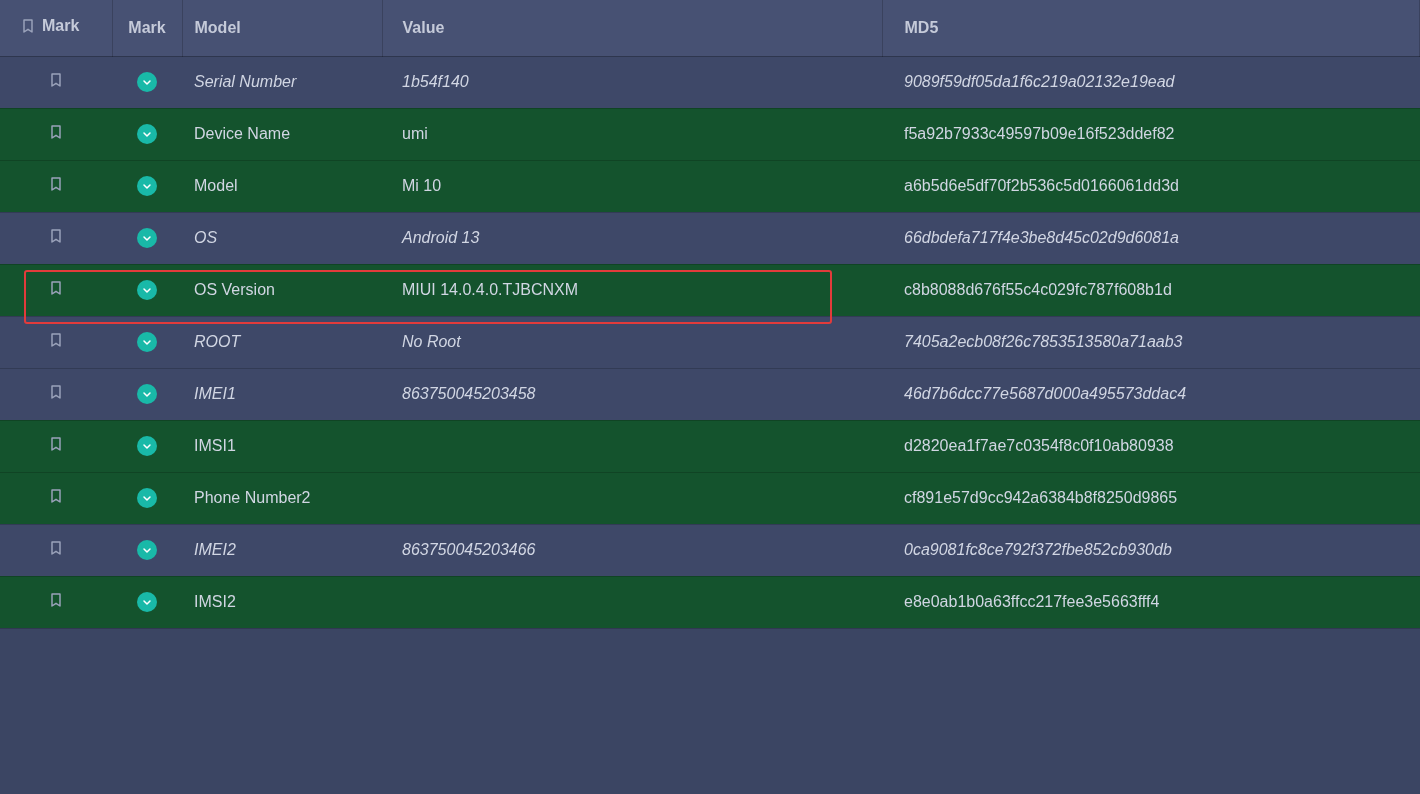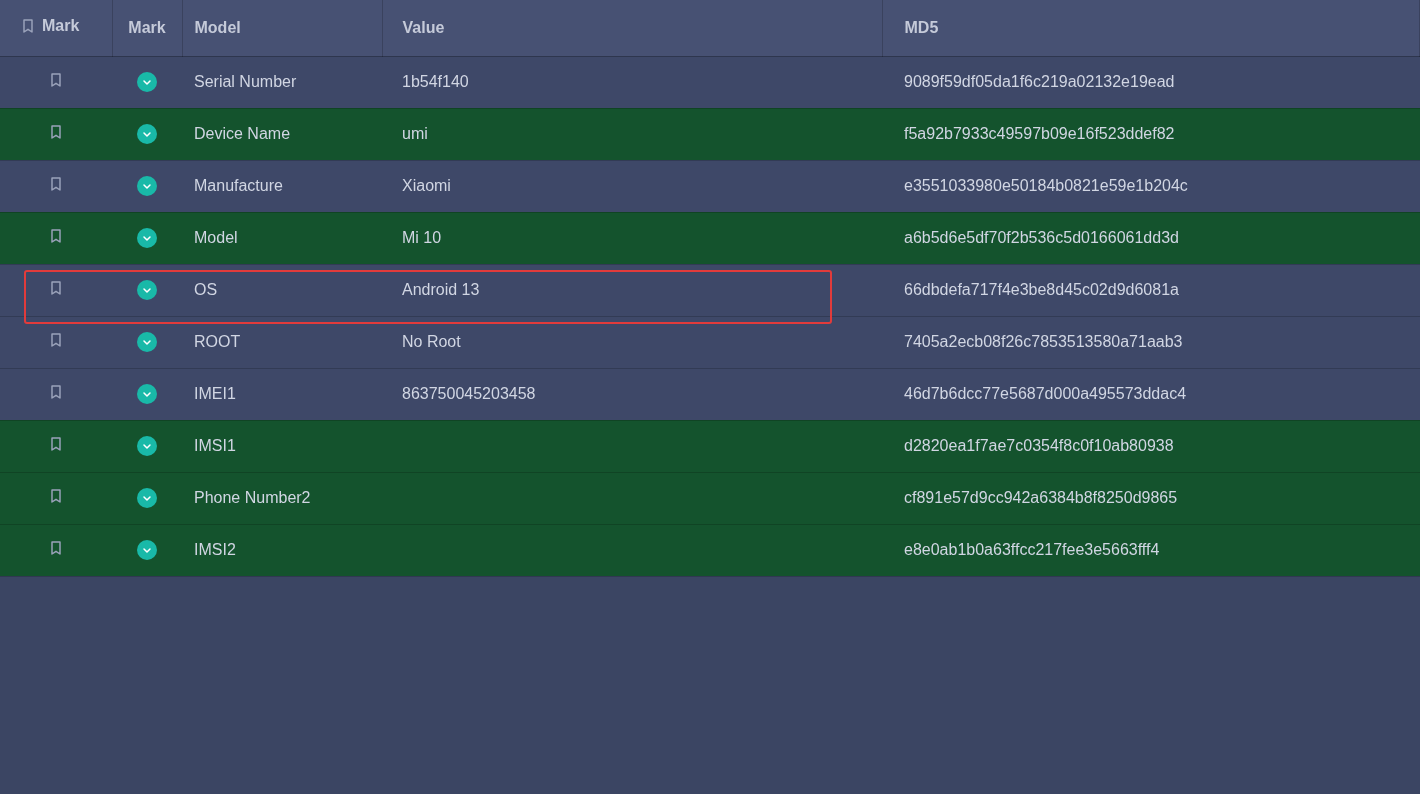--- a/index.html
+++ b/index.html
@@ -30,21 +30,21 @@
     }
     .col-mark   { width: 112px; padding-left: 20px; }
     .col-data   { width: 70px; text-align: center; }
     .col-name   { width: 200px; padding-left: 12px; }
     .col-value  { width: 500px; padding-left: 20px; }
     .col-md5    { padding-left: 22px; }
     .row {
       height: 52px;
       border-bottom: 1px solid rgba(0,0,0,0.18);
     }
-    .row.even { background: #3e4868; }
+    .row.even { background: #3e4868; font-style: italic; }
     .row.odd  { background: #14532d; }
     .td {
       vertical-align: middle;
       padding: 0 8px;
       color: #d1d6e3;
       font-size: 16px;
       white-space: nowrap;
     }
     .td.col-mark { text-align: center; }
     .td.col-data { text-align: center; }
@@ -135,33 +135,20 @@
             </svg></span></td>
         <td class="td col-data"><span class="data-badge">
             <svg viewBox="0 0 24 24" fill="none" stroke="currentColor" stroke-width="3" stroke-linecap="round" stroke-linejoin="round">
               <polyline points="6 10 12 16 18 10"></polyline>
             </svg>
           </span></td>
         <td class="td col-name">Device Name</td>
         <td class="td col-value">umi</td>
         <td class="td col-md5">f5a92b7933c49597b09e16f523ddef82</td>
       </tr>
-      <tr class="row even">
-        <td class="td col-mark"><span class="bookmark-icon"><svg viewBox="0 0 24 24" fill="none" stroke="currentColor" stroke-width="2.2" stroke-linecap="round" stroke-linejoin="round">
-              <path d="M6 3h12v18l-6-4-6 4V3z"></path>
-            </svg></span></td>
-        <td class="td col-data"><span class="data-badge">
-            <svg viewBox="0 0 24 24" fill="none" stroke="currentColor" stroke-width="3" stroke-linecap="round" stroke-linejoin="round">
-              <polyline points="6 10 12 16 18 10"></polyline>
-            </svg>
-          </span></td>
-        <td class="td col-name">Manufacture</td>
-        <td class="td col-value">Xiaomi</td>
-        <td class="td col-md5">e3551033980e50184b0821e59e1b204c</td>
-      </tr>
       <tr class="row odd">
         <td class="td col-mark"><span class="bookmark-icon"><svg viewBox="0 0 24 24" fill="none" stroke="currentColor" stroke-width="2.2" stroke-linecap="round" stroke-linejoin="round">
               <path d="M6 3h12v18l-6-4-6 4V3z"></path>
             </svg></span></td>
         <td class="td col-data"><span class="data-badge">
             <svg viewBox="0 0 24 24" fill="none" stroke="currentColor" stroke-width="3" stroke-linecap="round" stroke-linejoin="round">
               <polyline points="6 10 12 16 18 10"></polyline>
             </svg>
           </span></td>
         <td class="td col-name">Model</td>
@@ -174,20 +161,33 @@
             </svg></span></td>
         <td class="td col-data"><span class="data-badge">
             <svg viewBox="0 0 24 24" fill="none" stroke="currentColor" stroke-width="3" stroke-linecap="round" stroke-linejoin="round">
               <polyline points="6 10 12 16 18 10"></polyline>
             </svg>
           </span></td>
         <td class="td col-name">OS</td>
         <td class="td col-value">Android 13</td>
         <td class="td col-md5">66dbdefa717f4e3be8d45c02d9d6081a</td>
       </tr>
+      <tr class="row odd">
+        <td class="td col-mark"><span class="bookmark-icon"><svg viewBox="0 0 24 24" fill="none" stroke="currentColor" stroke-width="2.2" stroke-linecap="round" stroke-linejoin="round">
+              <path d="M6 3h12v18l-6-4-6 4V3z"></path>
+            </svg></span></td>
+        <td class="td col-data"><span class="data-badge">
+            <svg viewBox="0 0 24 24" fill="none" stroke="currentColor" stroke-width="3" stroke-linecap="round" stroke-linejoin="round">
+              <polyline points="6 10 12 16 18 10"></polyline>
+            </svg>
+          </span></td>
+        <td class="td col-name">OS Version</td>
+        <td class="td col-value">MIUI 14.0.4.0.TJBCNXM</td>
+        <td class="td col-md5">c8b8088d676f55c4c029fc787f608b1d</td>
+      </tr>
       <tr class="row even">
         <td class="td col-mark"><span class="bookmark-icon"><svg viewBox="0 0 24 24" fill="none" stroke="currentColor" stroke-width="2.2" stroke-linecap="round" stroke-linejoin="round">
               <path d="M6 3h12v18l-6-4-6 4V3z"></path>
             </svg></span></td>
         <td class="td col-data"><span class="data-badge">
             <svg viewBox="0 0 24 24" fill="none" stroke="currentColor" stroke-width="3" stroke-linecap="round" stroke-linejoin="round">
               <polyline points="6 10 12 16 18 10"></polyline>
             </svg>
           </span></td>
         <td class="td col-name">ROOT</td>
@@ -226,20 +226,33 @@
             </svg></span></td>
         <td class="td col-data"><span class="data-badge">
             <svg viewBox="0 0 24 24" fill="none" stroke="currentColor" stroke-width="3" stroke-linecap="round" stroke-linejoin="round">
               <polyline points="6 10 12 16 18 10"></polyline>
             </svg>
           </span></td>
         <td class="td col-name">Phone Number2</td>
         <td class="td col-value"></td>
         <td class="td col-md5">cf891e57d9cc942a6384b8f8250d9865</td>
       </tr>
+      <tr class="row even">
+        <td class="td col-mark"><span class="bookmark-icon"><svg viewBox="0 0 24 24" fill="none" stroke="currentColor" stroke-width="2.2" stroke-linecap="round" stroke-linejoin="round">
+              <path d="M6 3h12v18l-6-4-6 4V3z"></path>
+            </svg></span></td>
+        <td class="td col-data"><span class="data-badge">
+            <svg viewBox="0 0 24 24" fill="none" stroke="currentColor" stroke-width="3" stroke-linecap="round" stroke-linejoin="round">
+              <polyline points="6 10 12 16 18 10"></polyline>
+            </svg>
+          </span></td>
+        <td class="td col-name">IMEI2</td>
+        <td class="td col-value">863750045203466</td>
+        <td class="td col-md5">0ca9081fc8ce792f372fbe852cb930db</td>
+      </tr>
       <tr class="row odd">
         <td class="td col-mark"><span class="bookmark-icon"><svg viewBox="0 0 24 24" fill="none" stroke="currentColor" stroke-width="2.2" stroke-linecap="round" stroke-linejoin="round">
               <path d="M6 3h12v18l-6-4-6 4V3z"></path>
             </svg></span></td>
         <td class="td col-data"><span class="data-badge">
             <svg viewBox="0 0 24 24" fill="none" stroke="currentColor" stroke-width="3" stroke-linecap="round" stroke-linejoin="round">
               <polyline points="6 10 12 16 18 10"></polyline>
             </svg>
           </span></td>
         <td class="td col-name">IMSI2</td>

